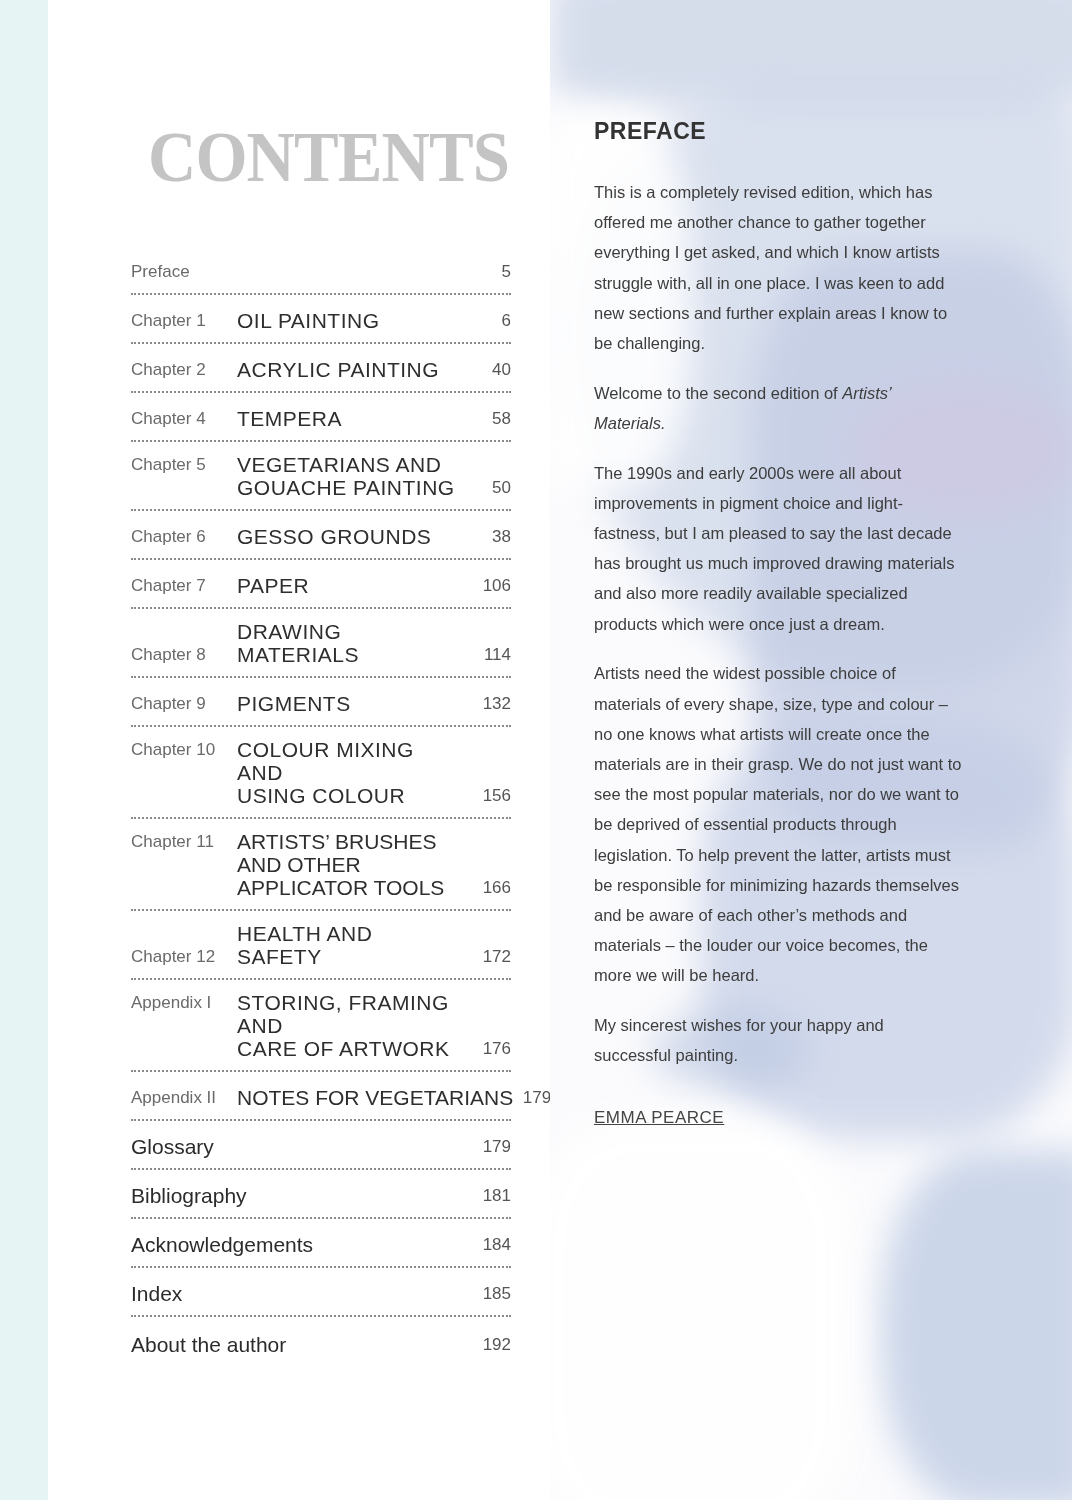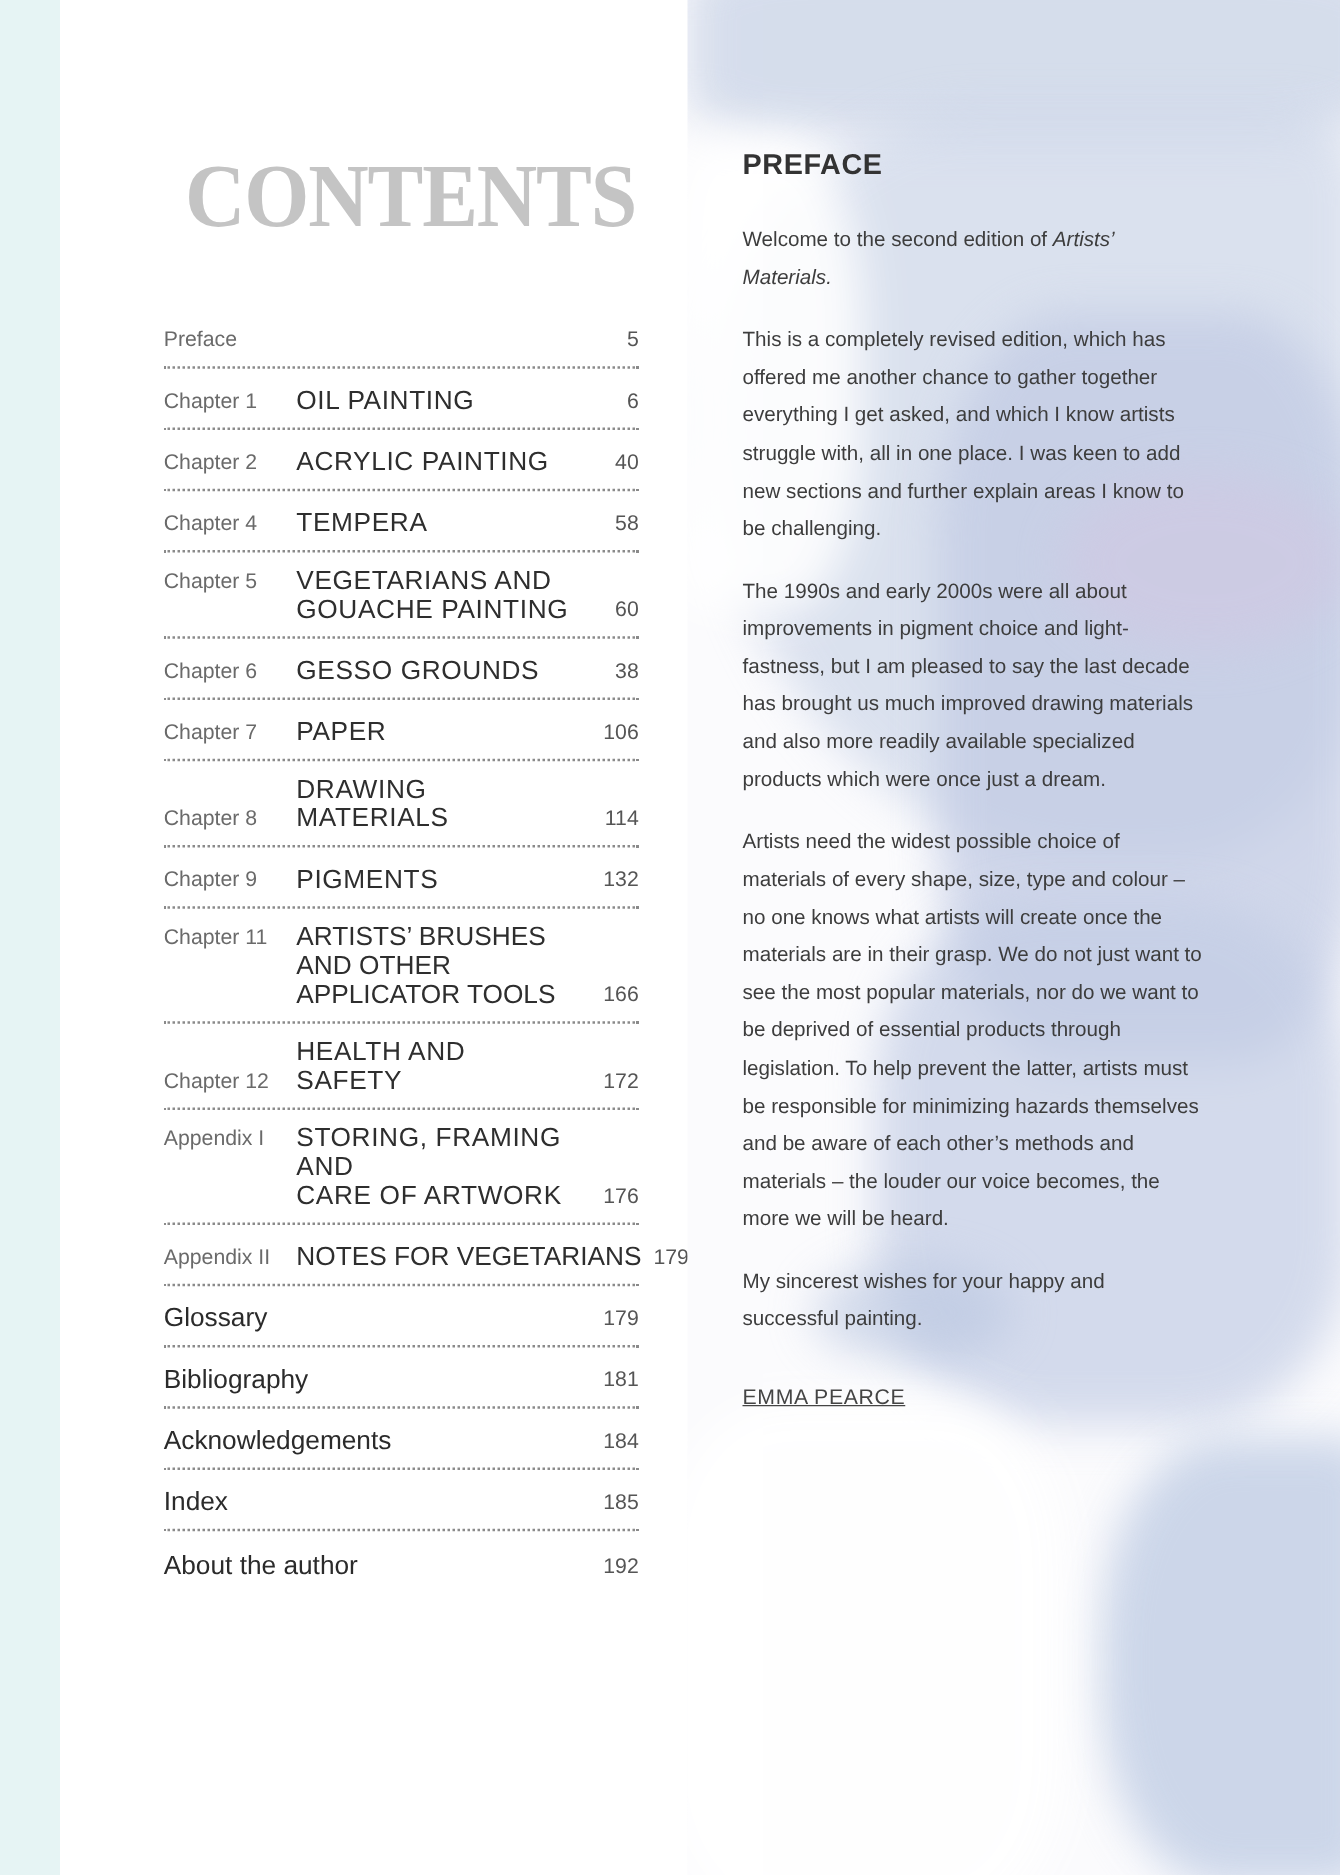--- a/index.html
+++ b/index.html
@@ -74,41 +74,47 @@
     </div>
     <div class="toc-row">
       <span class="toc-prefix">Chapter 4</span>
       <span class="toc-title">TEMPERA</span>
       <span class="toc-page">58</span>
     </div>
     <div class="toc-row">
       <span class="toc-prefix" style="align-self:flex-start">Chapter 5</span>
       <span class="toc-title">VEGETARIANS AND
 GOUACHE PAINTING</span>
-      <span class="toc-page">60</span>
+      <span class="toc-page">50</span>
     </div>
     <div class="toc-row">
       <span class="toc-prefix">Chapter 6</span>
       <span class="toc-title">GESSO GROUNDS</span>
       <span class="toc-page">38</span>
     </div>
     <div class="toc-row">
       <span class="toc-prefix">Chapter 7</span>
       <span class="toc-title">PAPER</span>
       <span class="toc-page">106</span>
     </div>
     <div class="toc-row">
       <span class="toc-prefix">Chapter 8</span>
       <span class="toc-title">DRAWING MATERIALS</span>
       <span class="toc-page">114</span>
     </div>
     <div class="toc-row">
       <span class="toc-prefix">Chapter 9</span>
       <span class="toc-title">PIGMENTS</span>
       <span class="toc-page">132</span>
+    </div>
+    <div class="toc-row">
+      <span class="toc-prefix" style="align-self:flex-start">Chapter 10</span>
+      <span class="toc-title">COLOUR MIXING AND
+USING COLOUR</span>
+      <span class="toc-page">156</span>
     </div>
     <div class="toc-row">
       <span class="toc-prefix" style="align-self:flex-start">Chapter 11</span>
       <span class="toc-title" style="letter-spacing:0">ARTISTS’ BRUSHES AND OTHER
 APPLICATOR TOOLS</span>
       <span class="toc-page">166</span>
     </div>
     <div class="toc-row">
       <span class="toc-prefix">Chapter 12</span>
       <span class="toc-title">HEALTH AND SAFETY</span>
@@ -154,20 +160,20 @@
   <div class="wash w3"></div>
   <div class="wash w4"></div>
   <div class="wash w5"></div>
   <div class="wash w6"></div>
   <div class="wash w7"></div>
   <div class="wash w-white"></div>
   <div class="wash w-white2"></div>
 
   <div class="preface">
     <h2 class="preface-heading">PREFACE</h2>
+    <p>This is a completely revised edition, which has offered me another chance to gather together everything I get asked, and which I know artists struggle with, all in one place. I was keen to add new sections and further explain areas I know to be challenging.</p>
     <p><span>Welcome to the second edition of </span><em>Artists’ Materials.</em></p>
-    <p>This is a completely revised edition, which has offered me another chance to gather together everything I get asked, and which I know artists struggle with, all in one place. I was keen to add new sections and further explain areas I know to be challenging.</p>
     <p>The 1990s and early 2000s were all about improvements in pigment choice and light-fastness, but I am pleased to say the last decade has brought us much improved drawing materials and also more readily available specialized products which were once just a dream.</p>
     <p>Artists need the widest possible choice of materials of every shape, size, type and colour – no one knows what artists will create once the materials are in their grasp. We do not just want to see the most popular materials, nor do we want to be deprived of essential products through legislation. To help prevent the latter, artists must be responsible for minimizing hazards themselves and be aware of each other’s methods and materials – the louder our voice becomes, the more we will be heard.</p>
     <p>My sincerest wishes for your happy and successful painting.</p>
     <div class="signature">EMMA PEARCE</div>
   </div>
 </div>
 
 </body></html>

